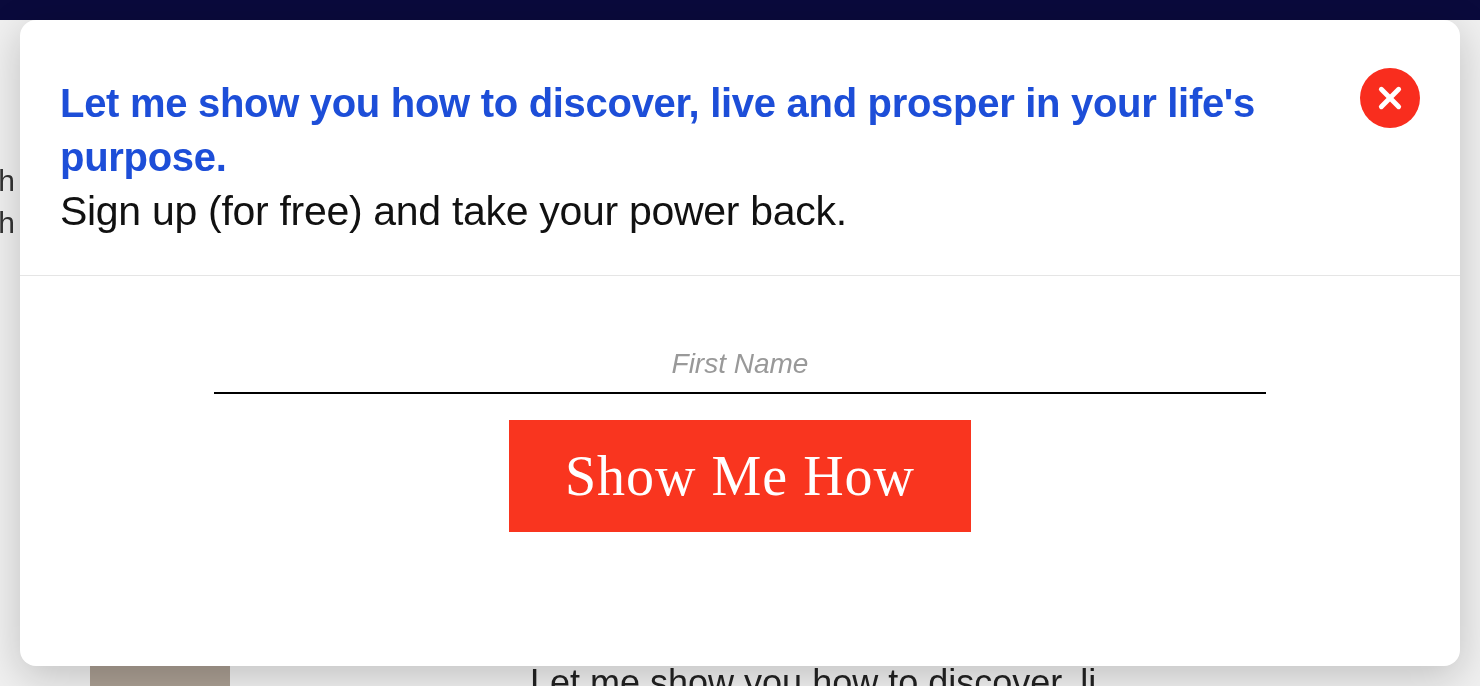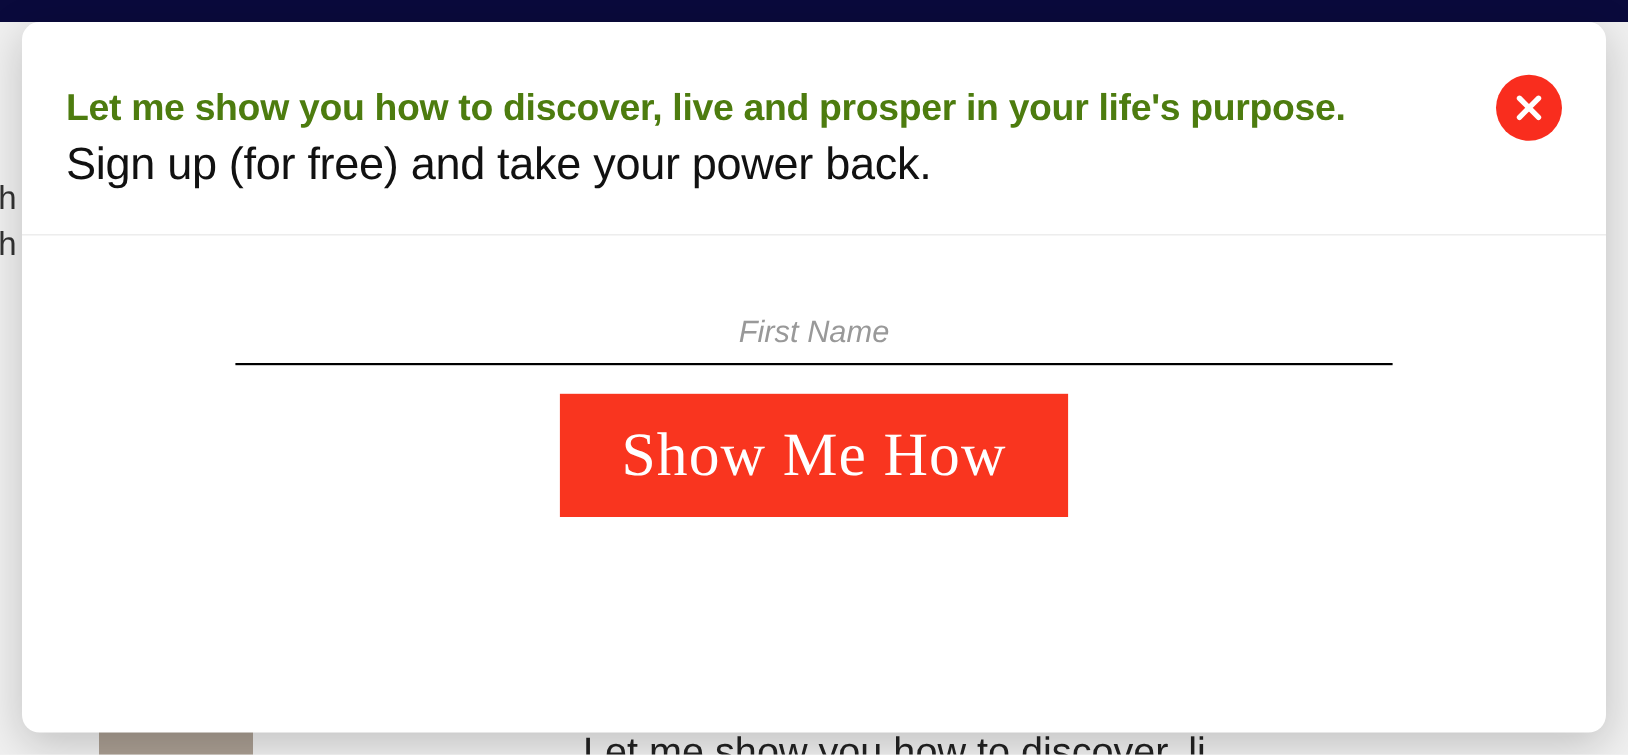--- a/index.html
+++ b/index.html
@@ -75,23 +75,23 @@
       overflow: hidden;
     }
     
     .modal-header {
       padding: 56px 60px 36px 40px;
       border-bottom: 1px solid #e5e5e5;
       position: relative;
     }
     
     .modal-headline {
-      font-size: 34px;
+      font-size: 40px;
       font-weight: 700;
-      color: #4d7c0f;
+      color: #1d4ed8;
       line-height: 1.35;
       letter-spacing: -0.3px;
     }
     
     .modal-subheadline {
       font-size: 41px;
       font-weight: 400;
       color: #111;
       line-height: 1.35;
       letter-spacing: -0.3px;

